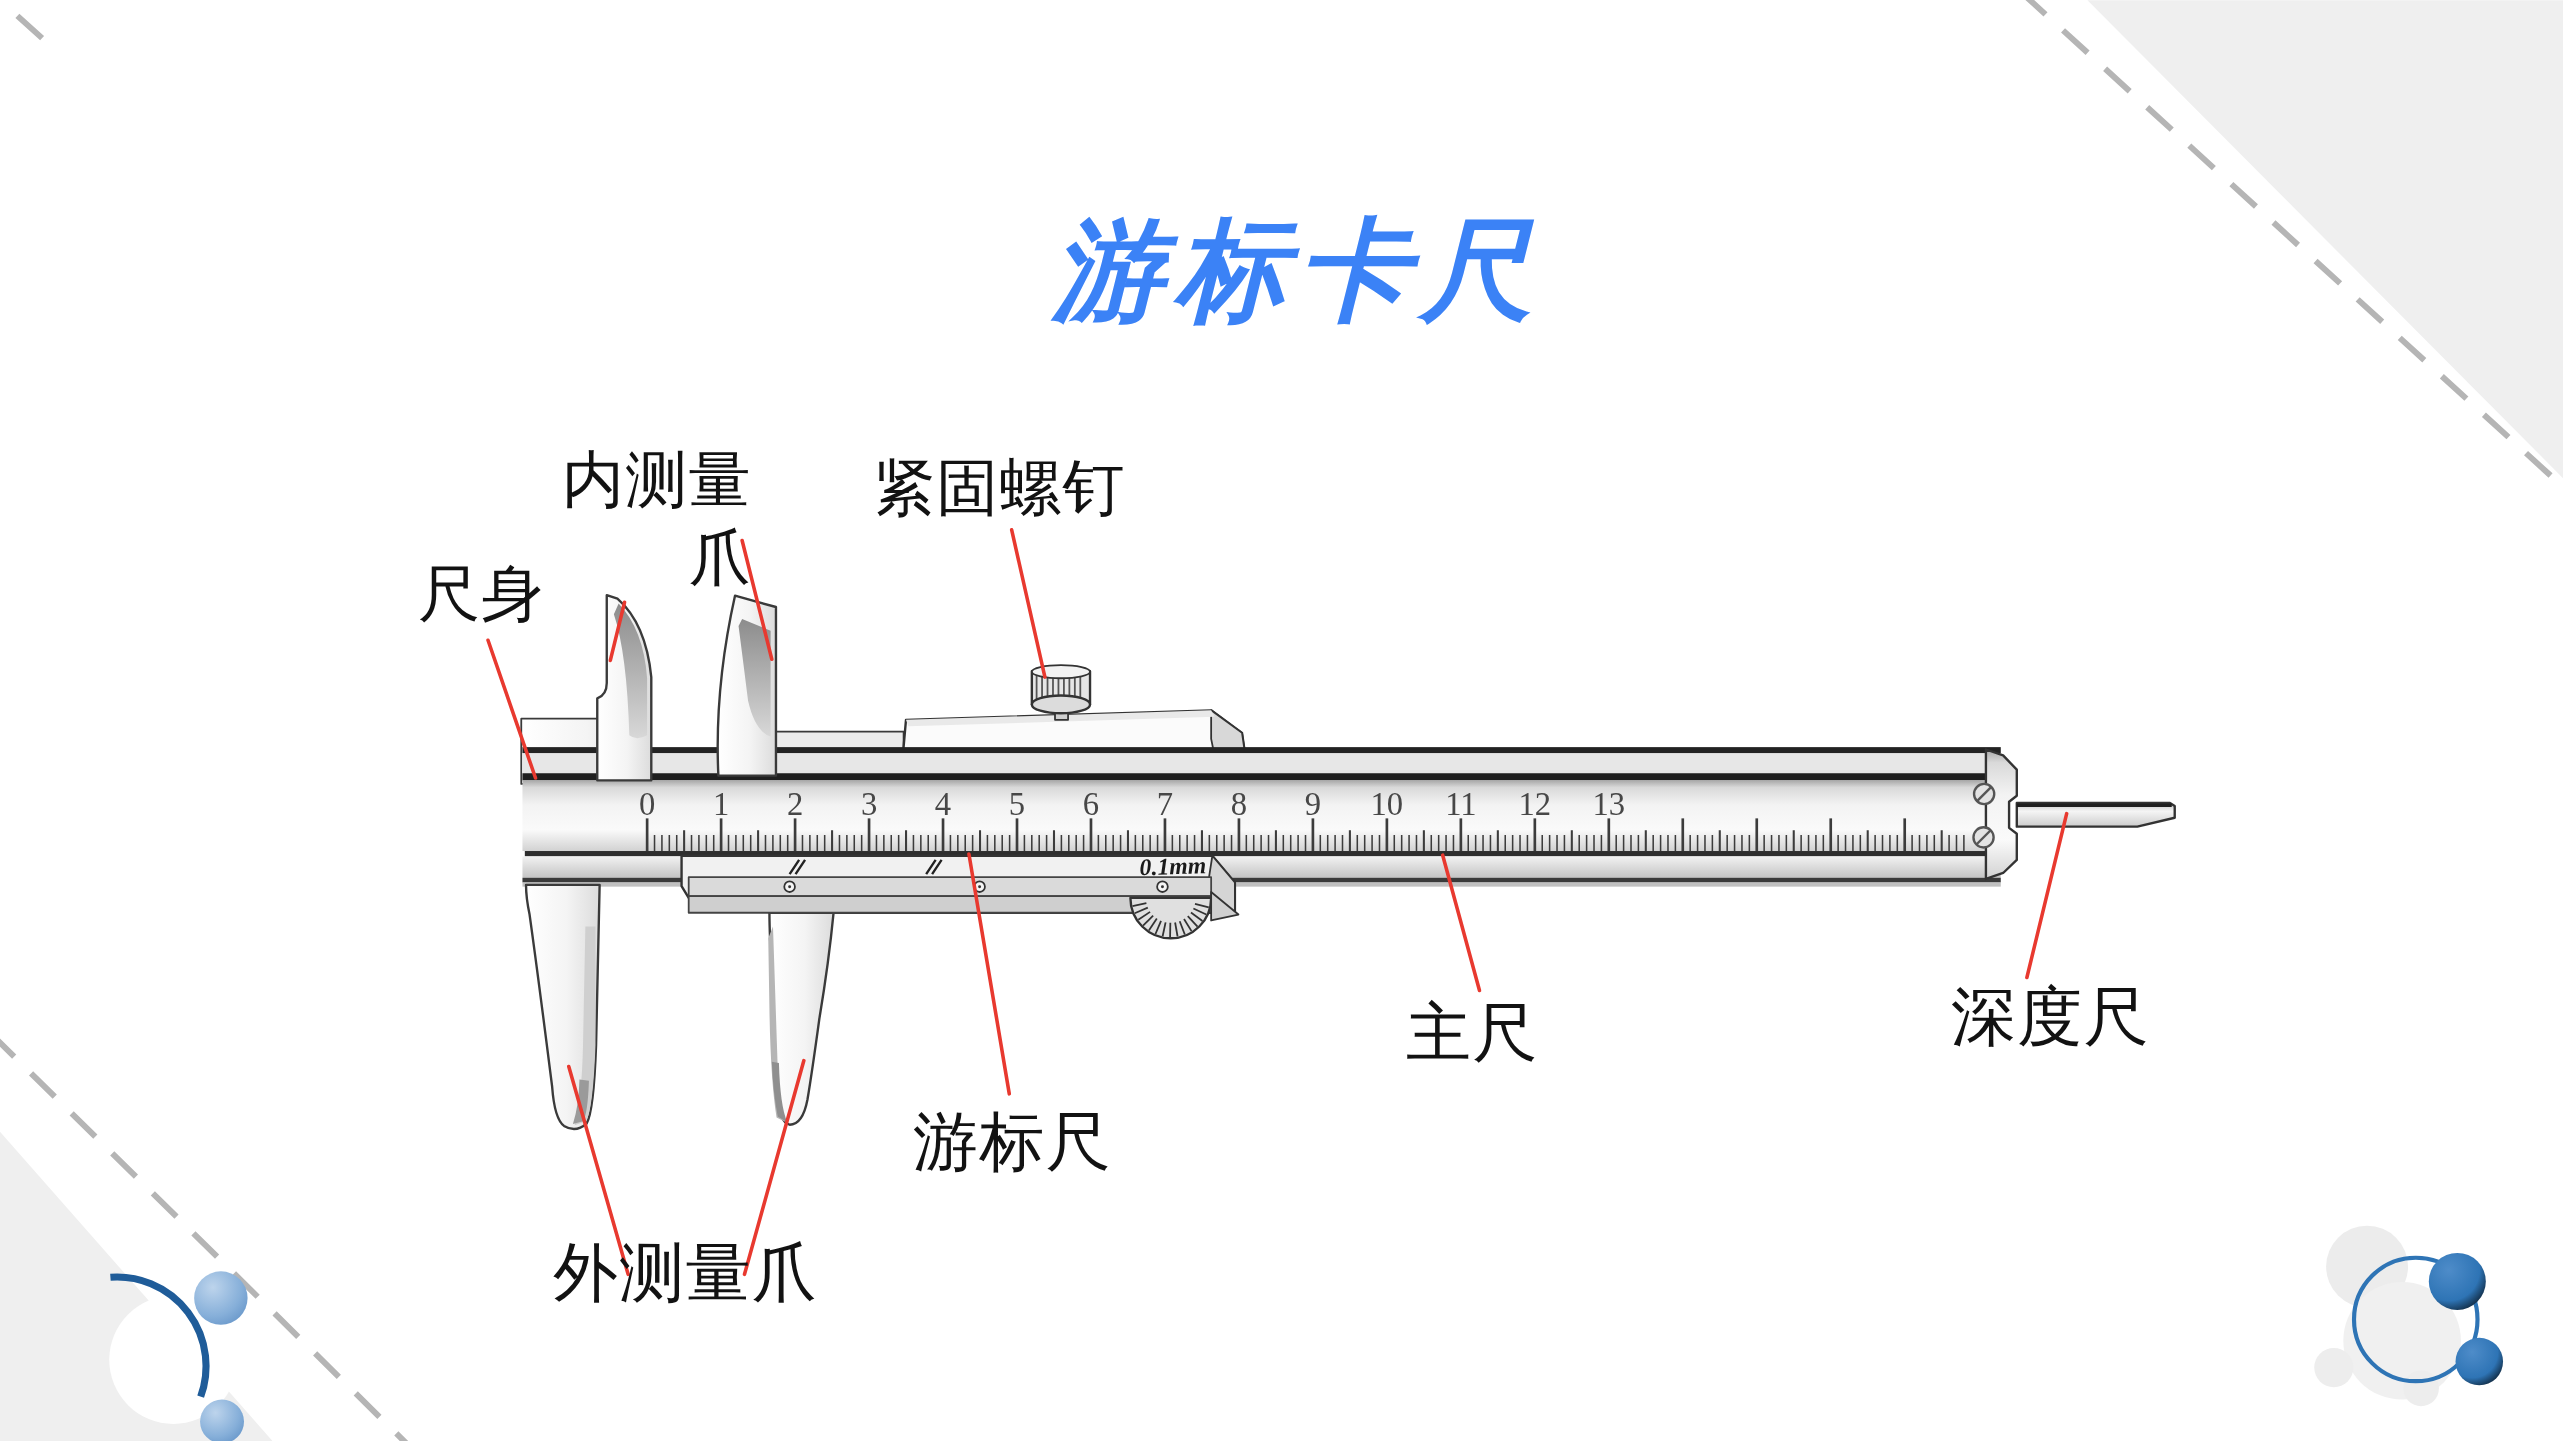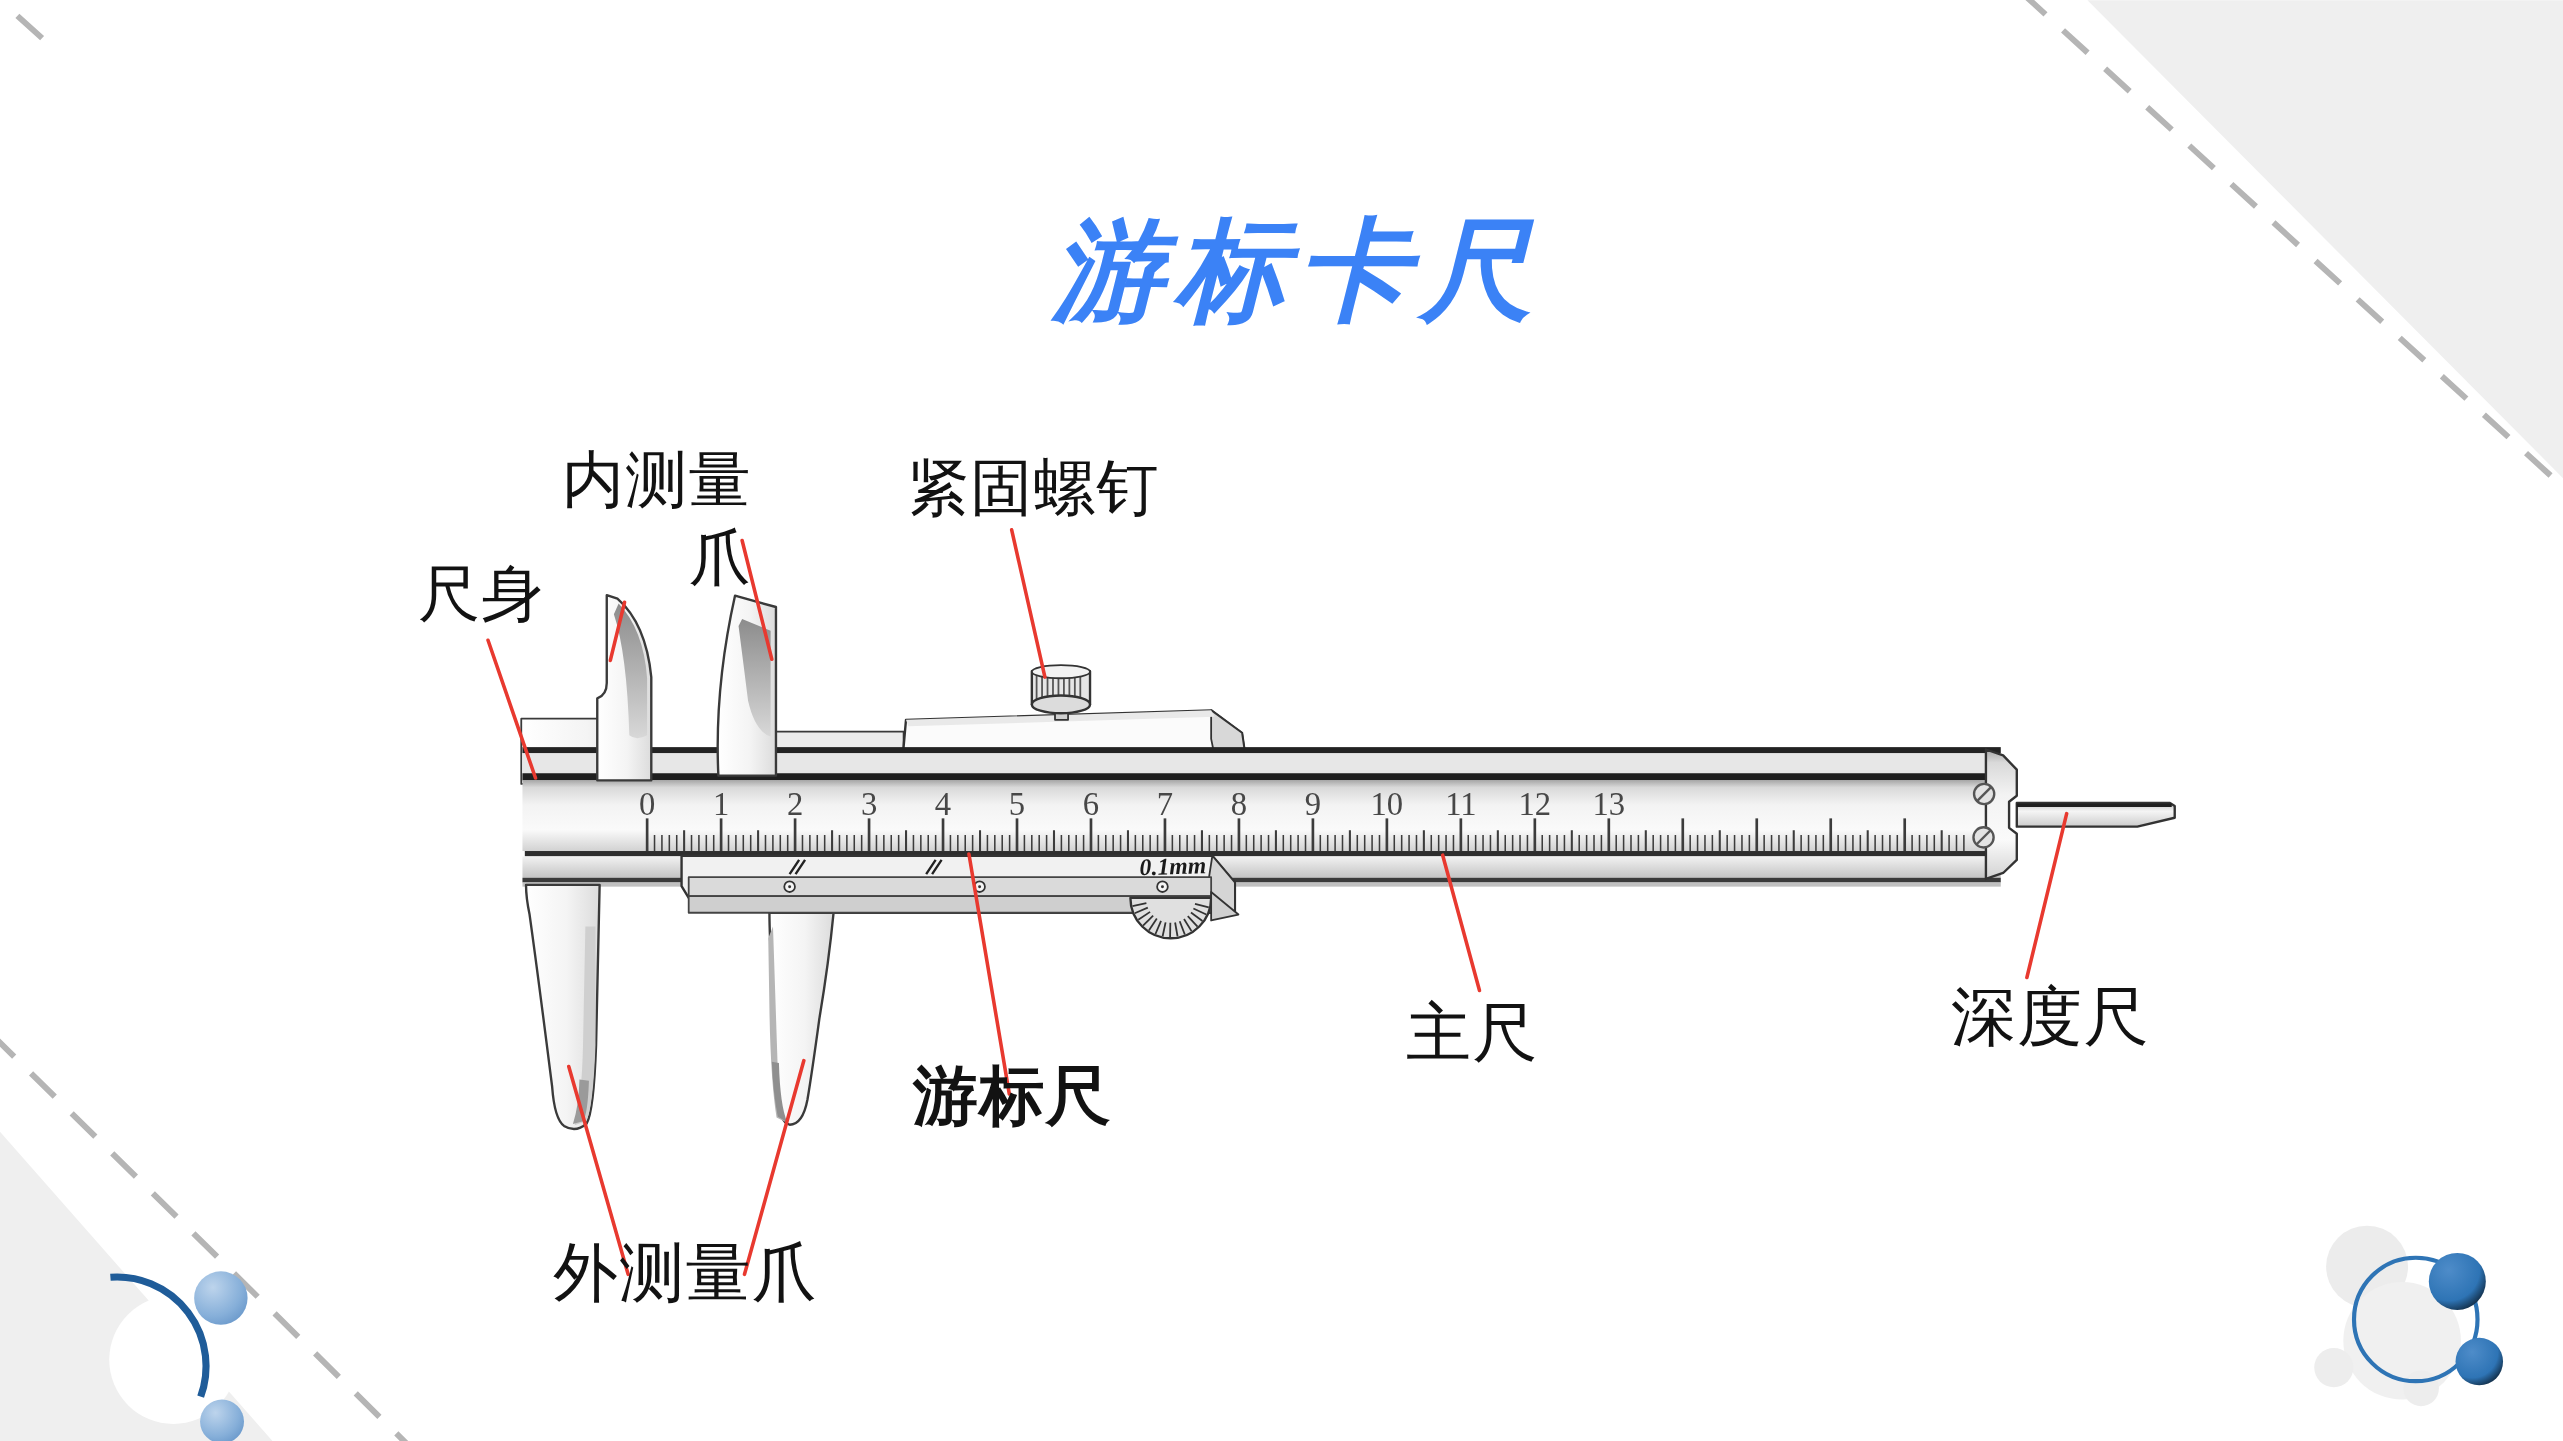--- a/index.html
+++ b/index.html
@@ -415,19 +415,19 @@
       <line x1="1058" y1="2146" x2="958" y2="1796"></line>
       <line x1="1254" y1="2146" x2="1354" y2="1786"></line>
     </g>
   </svg>
 
   <div class="slide-title">游标卡尺</div>
 
   <div class="lbl" style="left:418px;top:555px;">尺身</div>
   <div class="lbl" style="left:562px;top:441px;">内测量
 爪</div>
-  <div class="lbl" style="left:907px;top:449px;">紧固螺钉</div>
-  <div class="lbl lbl-big" style="left:913px;top:1056px;font-weight:bold;">游标尺</div>
+  <div class="lbl" style="left:873px;top:449px;">紧固螺钉</div>
+  <div class="lbl lbl-big" style="left:913px;top:1102px;">游标尺</div>
   <div class="lbl lbl-big" style="left:1406px;top:993px;">主尺</div>
   <div class="lbl lbl-big" style="left:1951px;top:977px;">深度尺</div>
   <div class="lbl lbl-big" style="left:553px;top:1233px;">外测量爪</div>
 </div>
 
 
 </body></html>

